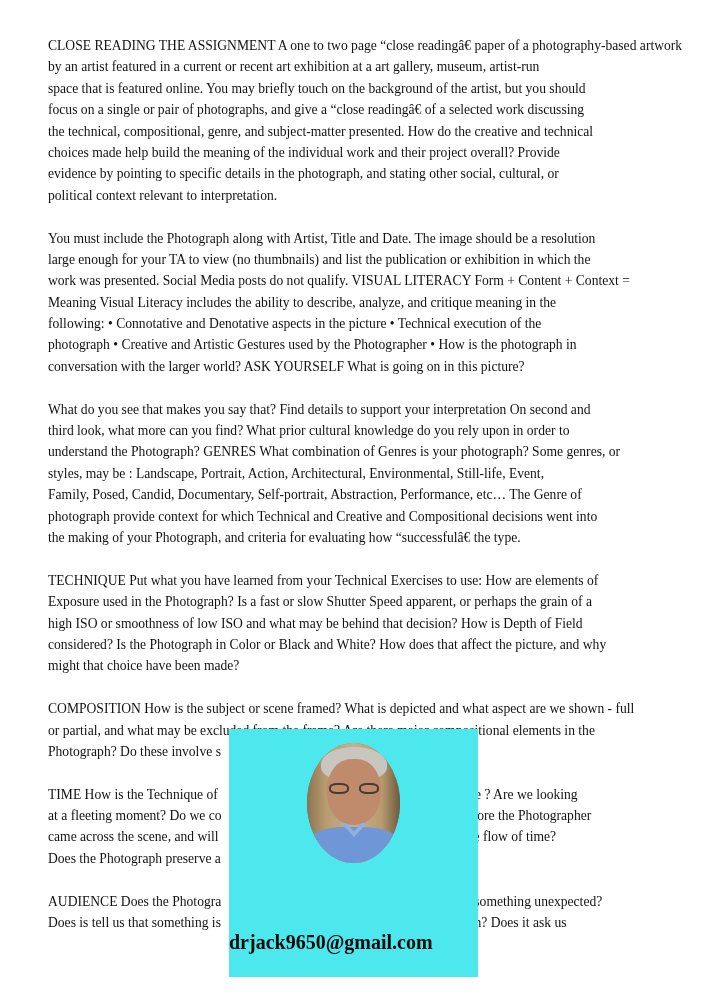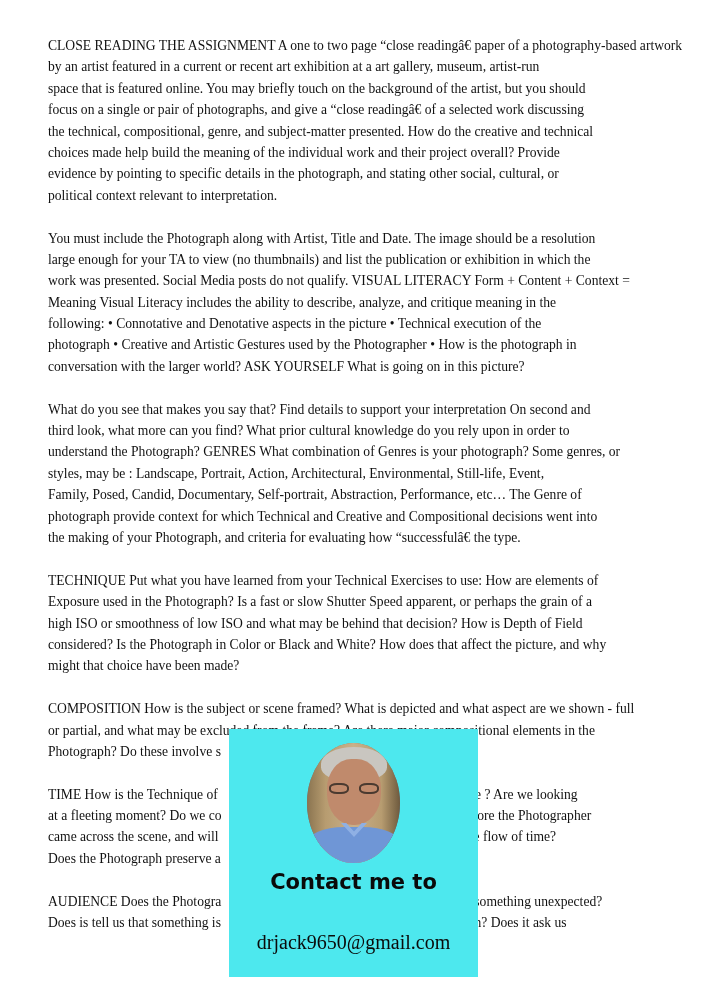--- a/index.html
+++ b/index.html
@@ -94,23 +94,23 @@
       font-size: 21px;
       line-height: 30px;
     }
     .cta1 { top: 138px; }
     .cta2 { top: 168px; }
     .email {
       position: absolute;
       left: 0;
       top: 202px;
       width: 100%;
-      text-align: center;
+      text-align: left;
       font-family: "Liberation Serif", "DejaVu Serif", serif;
-      font-weight: normal;
+      font-weight: bold;
       font-size: 20px;
       color: #0a0a0a;
     }
   </style>
 </head>
 <body>
 
 <div class="doc">
   <div class="para">
     <span class="line">CLOSE READING THE ASSIGNMENT A one to two page “close readingâ€ paper of a photography-based artwork</span>
@@ -169,15 +169,14 @@
     <div class="bg"></div>
     <div class="shirt"></div>
     <div class="hair"></div>
     <div class="face"></div>
     <div class="collar"></div>
     <div class="glasses">
         <span class="l"></span>
         <span class="r"></span>
       </div>
   </div>
-  <div class="cta cta1">Contact me to</div>
   <div class="email">drjack9650@gmail.com</div>
 </div>
 
 </body></html>

